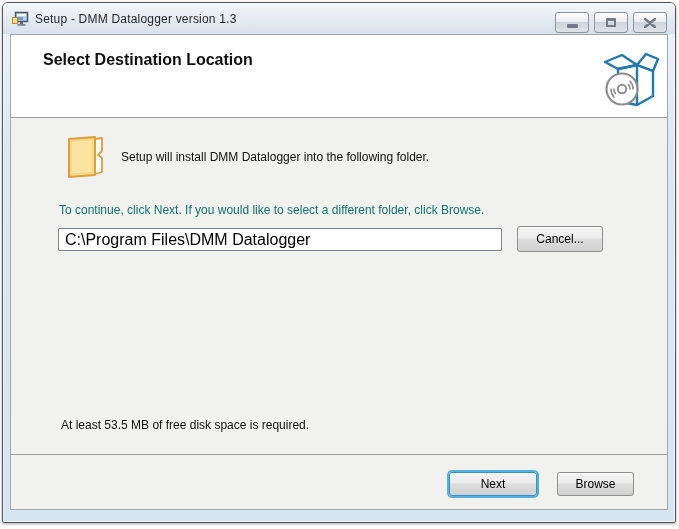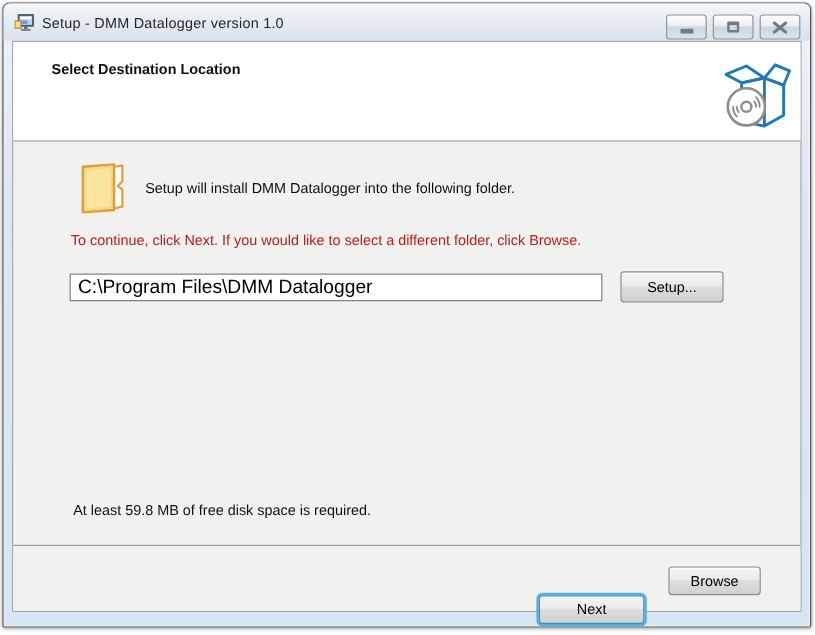--- a/index.html
+++ b/index.html
@@ -36,28 +36,28 @@
   .glyph-max{ width:10px; height:9px; border:2px solid #717c86; border-top-width:3px; border-radius:1px; }
 
   .content{
     position:absolute; left:7px; right:7px; top:31px; bottom:12px;
     border:1px solid #a0a8b0; background:#f1f1ef;
   }
   .header{
     position:absolute; left:0; right:0; top:0; height:83px;
     background:#ffffff; border-bottom:1px solid #9e9e9e;
   }
-  .header-title{ position:absolute; left:32px; top:16px; font-weight:bold; font-size:12px; color:#101010; }
+  .header-title{ position:absolute; left:32px; top:16px; font-weight:bold; font-size:16px; color:#101010; }
   .header-subtitle{ position:absolute; left:54px; top:41px; font-size:12px; color:#1a1a1a; }
   .wizard-icon{ position:absolute; right:6px; top:9px; width:64px; height:65px; }
 
   .client{ position:absolute; left:0; right:0; top:84px; bottom:55px; }
   .folder-icon{ position:absolute; left:53px; top:14px; width:42px; height:46px; }
   .install-text{ position:absolute; left:110px; top:31px; color:#101010; }
-  .instruction-text{ position:absolute; left:48px; top:74px; color:#b91c1c;text-align:center; }
+  .instruction-text{ position:absolute; left:48px; top:84px; color:#0f766e;text-align:center; }
   .path-input{
     position:absolute; left:47px; top:109px; width:444px; height:23px;
     border:1px solid #7b838c; background:#ffffff;
     font-family:"Liberation Sans","DejaVu Sans",sans-serif; font-size:16px; color:#000;
     padding:0 6px; border-radius:1px;
   }
   .browse-btn{
     position:absolute; left:506px; top:107px; width:86px; height:26px;
   }
   .disk-text{ position:absolute; left:50px; top:299px; color:#101010; }
@@ -74,39 +74,38 @@
     position:absolute; left:0; right:0; bottom:0; height:55px;
     border-top:1px solid #9e9e9e; background:#f1f1ef;
     display:flex; justify-content:flex-end; align-items:flex-start;
     gap:20px; padding:17px 33px 0 0;
   }
   .next-btn{
     width:88px; height:24px;
     border:1px solid #2d93c8;
     box-shadow:0 0 0 2px #55b0e0, inset 0 1px 0 #ffffff;
     border-radius:3px;
-    margin-top:24px;
   }
   .cancel-btn{ width:77px; height:24px; }
 </style>
 </head>
 <body>
 
 <div class="window">
 
   <div class="titlebar">
     <svg class="app-icon" viewBox="0 0 17 16">
       <rect x="3.5" y="1.5" width="12" height="9" fill="#b8d4ee" stroke="#4a5664" stroke-width="1.5"></rect>
       <rect x="5" y="3" width="9" height="2" fill="#ffffff"></rect>
       <rect x="5" y="6" width="6" height="3" fill="#6f9fd0"></rect>
       <rect x="8" y="11" width="3" height="2" fill="#5a6572"></rect>
       <rect x="5.5" y="13" width="8" height="1.8" fill="#7a8692"></rect>
       <rect x="0.5" y="6.5" width="5" height="6" fill="#f3dc8e" stroke="#b78a2e" stroke-width="1"></rect>
     </svg>
-    <span class="title-text">Setup - DMM Datalogger version 1.0</span>
+    <span class="title-text">Setup - DMM Datalogger version 1.3</span>
     <div class="caption-buttons">
       <div class="cap-btn">
         <div class="glyph-min"></div>
       </div>
       <div class="cap-btn">
         <div class="glyph-max"></div>
       </div>
       <div class="cap-btn">
         <svg width="12" height="10" viewBox="0 0 12 10">
           <path d="M1 1 L11 9 M11 1 L1 9" stroke="#717c86" stroke-width="2.6" stroke-linecap="round" fill="none"></path>
@@ -140,22 +139,22 @@
 
     <div class="client">
       <svg class="folder-icon" viewBox="0 0 42 46">
         <path d="M31 6 L38 5 L38 18 L34 22 L38 25 L38 39 L31 41 Z" fill="#ffffff" stroke="#dd9e3d" stroke-width="1.8" stroke-linejoin="round"></path>
         <polygon points="5,6 31,4 31,42 5,44" fill="#f7d887" stroke="#dd9e3d" stroke-width="2" stroke-linejoin="round"></polygon>
         <polygon points="8,9 28,7.5 28,39 8,40.5" fill="#fae49f"></polygon>
       </svg>
       <div class="install-text">Setup will install DMM Datalogger into the following folder.</div>
       <div class="instruction-text">To continue, click Next. If you would like to select a different folder, click Browse.</div>
       <input class="path-input" type="text" value="C:\Program Files\DMM Datalogger" style="">
-      <button class="btn browse-btn">Setup...</button>
-      <div class="disk-text">At least 59.8 MB of free disk space is required.</div>
+      <button class="btn browse-btn">Cancel...</button>
+      <div class="disk-text">At least 53.5 MB of free disk space is required.</div>
     </div>
 
     <div class="footer">
       <button class="btn next-btn">Next</button>
       <button class="btn cancel-btn">Browse</button>
     </div>
 
   </div>
 </div>
 

